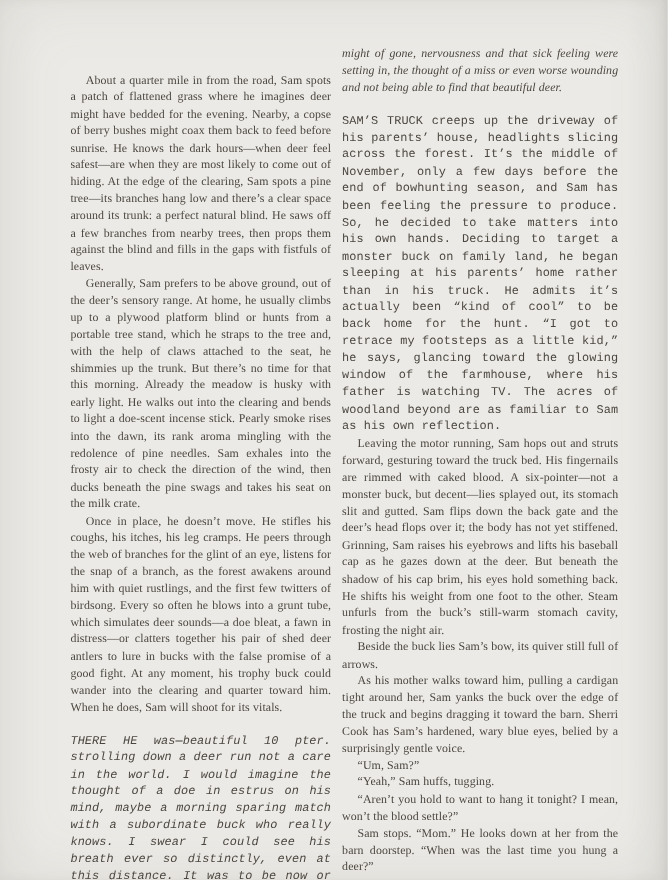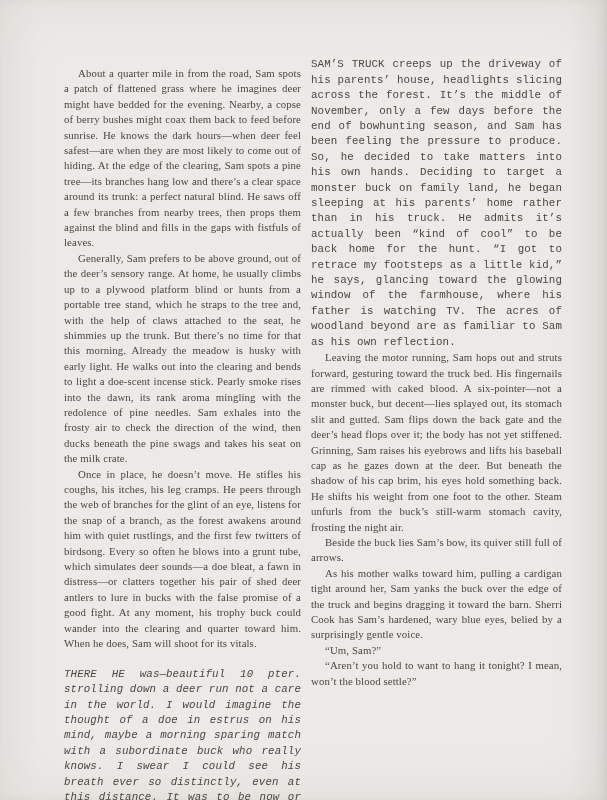--- a/index.html
+++ b/index.html
@@ -49,23 +49,26 @@
 <div class="page">
 
   <div class="col col-left">
     <p class="para indent">About a quarter mile in from the road, Sam spots a patch of flattened grass where he imagines deer might have bedded for the evening. Nearby, a copse of berry bushes might coax them back to feed before sunrise. He knows the dark hours—when deer feel safest—are when they are most likely to come out of hiding. At the edge of the clearing, Sam spots a pine tree—its branches hang low and there’s a clear space around its trunk: a perfect natural blind. He saws off a few branches from nearby trees, then props them against the blind and fills in the gaps with fistfuls of leaves.</p>
     <p class="para indent">Generally, Sam prefers to be above ground, out of the deer’s sensory range. At home, he usually climbs up to a plywood platform blind or hunts from a portable tree stand, which he straps to the tree and, with the help of claws attached to the seat, he shimmies up the trunk. But there’s no time for that this morning. Already the meadow is husky with early light. He walks out into the clearing and bends to light a doe-scent incense stick. Pearly smoke rises into the dawn, its rank aroma mingling with the redolence of pine needles. Sam exhales into the frosty air to check the direction of the wind, then ducks beneath the pine swags and takes his seat on the milk crate.</p>
     <p class="para indent">Once in place, he doesn’t move. He stifles his coughs, his itches, his leg cramps. He peers through the web of branches for the glint of an eye, listens for the snap of a branch, as the forest awakens around him with quiet rustlings, and the first few twitters of birdsong. Every so often he blows into a grunt tube, which simulates deer sounds—a doe bleat, a fawn in distress—or clatters together his pair of shed deer antlers to lure in bucks with the false promise of a good fight. At any moment, his trophy buck could wander into the clearing and quarter toward him. When he does, Sam will shoot for its vitals.</p>
     <p class="para italic section-gap">THERE HE was—beautiful 10 pter. strolling down a deer run not a care in the world. I would imagine the thought of a doe in estrus on his mind, maybe a morning sparing match with a subordinate buck who really knows. I swear I could see his breath ever so distinctly, even at this distance. It was to be now or never. At the sound of that shot he had disappeared. Gone. Scoping the area I couldn’t see where he</p>
   </div>
 
   <div class="col col-right">
+    <p class="para italic">might of gone, nervousness and that sick feeling were setting in, the thought of a miss or even worse wounding and not being able to find that beautiful deer.</p>
     <p class="para section-gap">SAM’S TRUCK creeps up the driveway of his parents’ house, headlights slicing across the forest. It’s the middle of November, only a few days before the end of bowhunting season, and Sam has been feeling the pressure to produce. So, he decided to take matters into his own hands. Deciding to target a monster buck on family land, he began sleeping at his parents’ home rather than in his truck. He admits it’s actually been “kind of cool” to be back home for the hunt. “I got to retrace my footsteps as a little kid,” he says, glancing toward the glowing window of the farmhouse, where his father is watching TV. The acres of woodland beyond are as familiar to Sam as his own reflection.</p>
     <p class="para indent">Leaving the motor running, Sam hops out and struts forward, gesturing toward the truck bed. His fingernails are rimmed with caked blood. A six-pointer—not a monster buck, but decent—lies splayed out, its stomach slit and gutted. Sam flips down the back gate and the deer’s head flops over it; the body has not yet stiffened. Grinning, Sam raises his eyebrows and lifts his baseball cap as he gazes down at the deer. But beneath the shadow of his cap brim, his eyes hold something back. He shifts his weight from one foot to the other. Steam unfurls from the buck’s still-warm stomach cavity, frosting the night air.</p>
     <p class="para indent">Beside the buck lies Sam’s bow, its quiver still full of arrows.</p>
     <p class="para indent">As his mother walks toward him, pulling a cardigan tight around her, Sam yanks the buck over the edge of the truck and begins dragging it toward the barn. Sherri Cook has Sam’s hardened, wary blue eyes, belied by a surprisingly gentle voice.</p>
     <p class="para indent">“Um, Sam?”</p>
+    <p class="para indent">“Yeah,” Sam huffs, tugging.</p>
     <p class="para indent">“Aren’t you hold to want to hang it tonight? I mean, won’t the blood settle?”</p>
+    <p class="para indent">Sam stops. “Mom.” He looks down at her from the barn doorstep. “When was the last time you hung a deer?”</p>
   </div>
 
   <div class="page-number">120</div>
 
 </div>
 
 </body></html>

